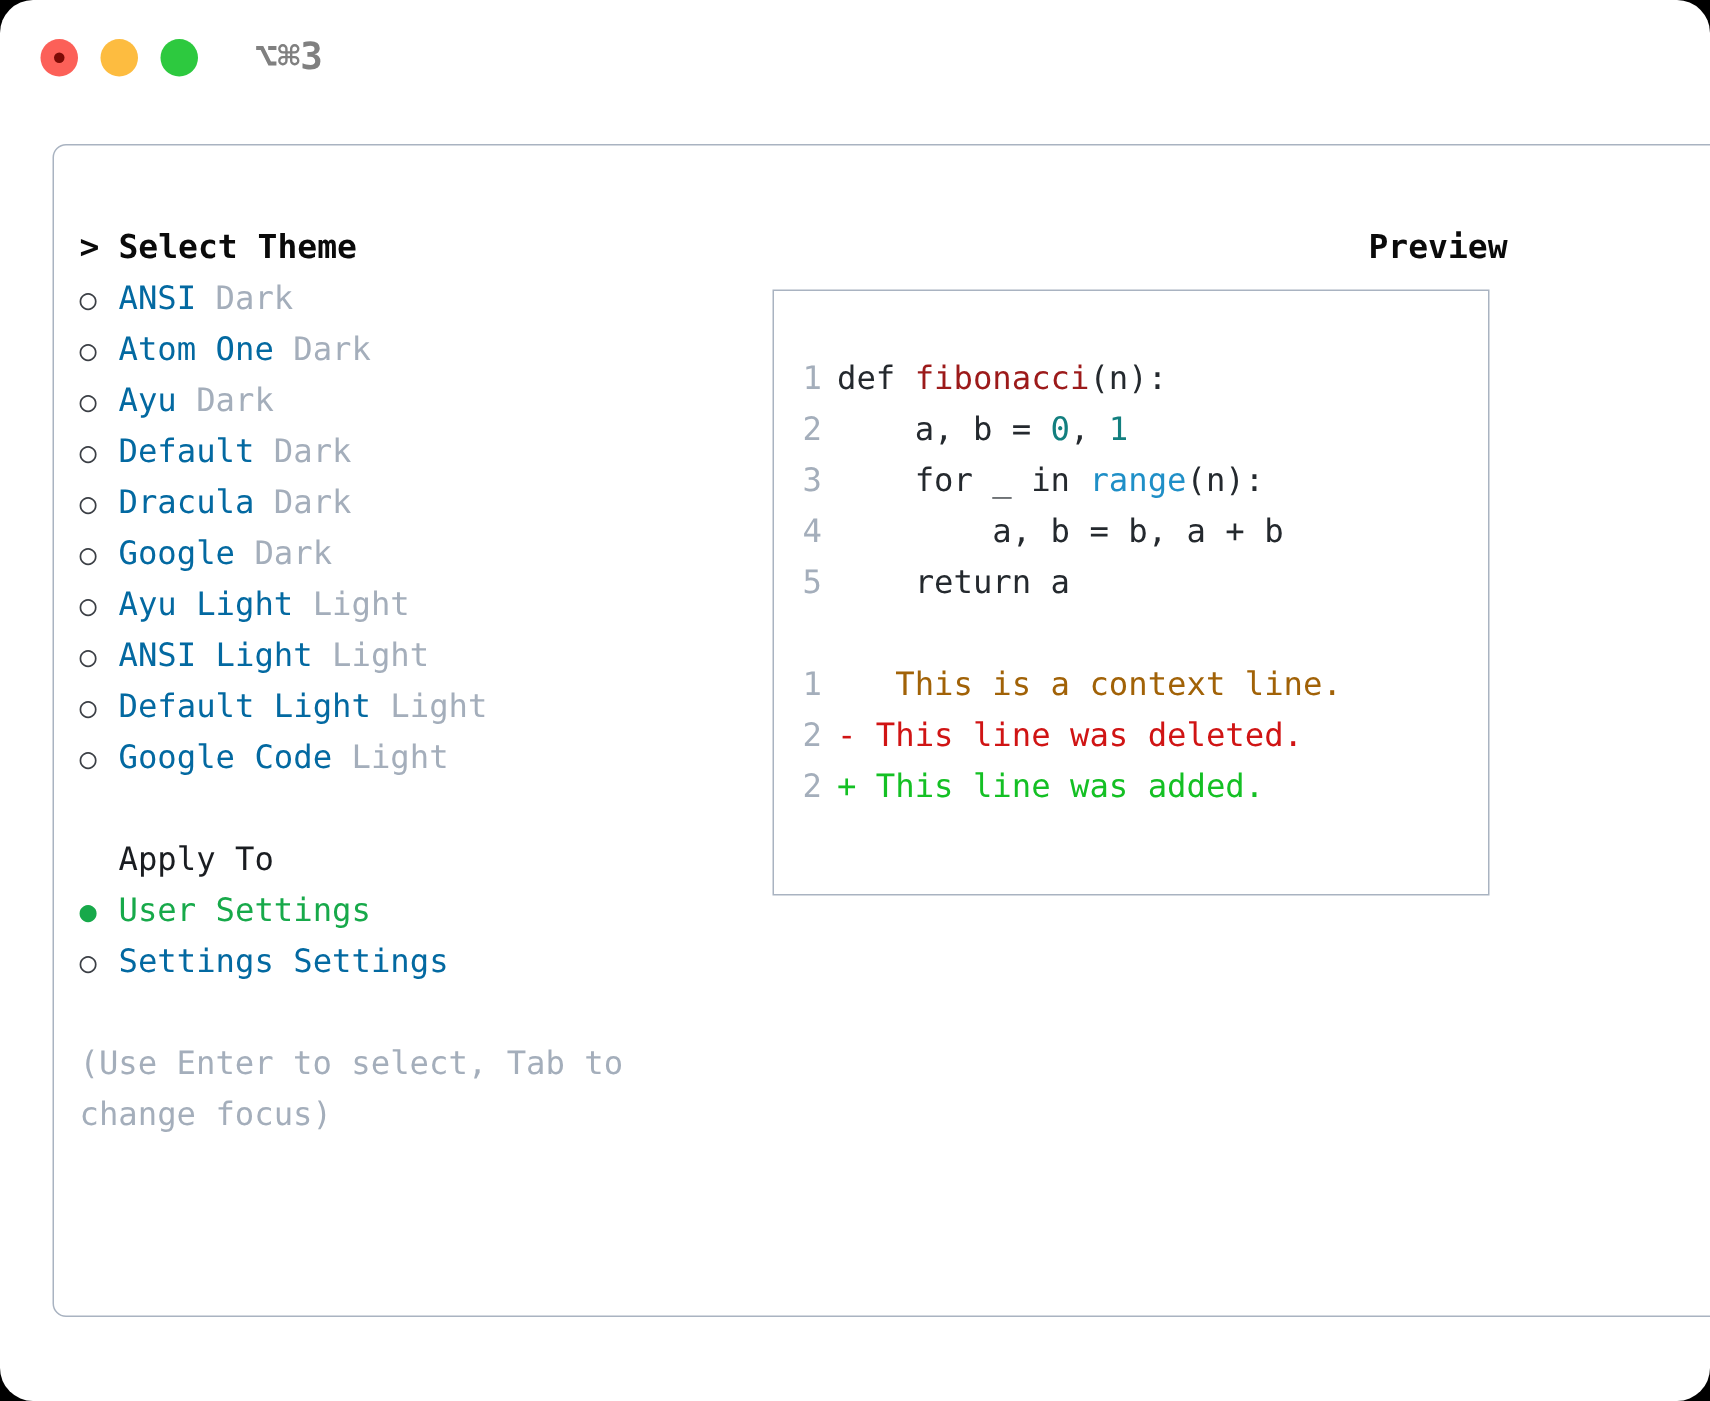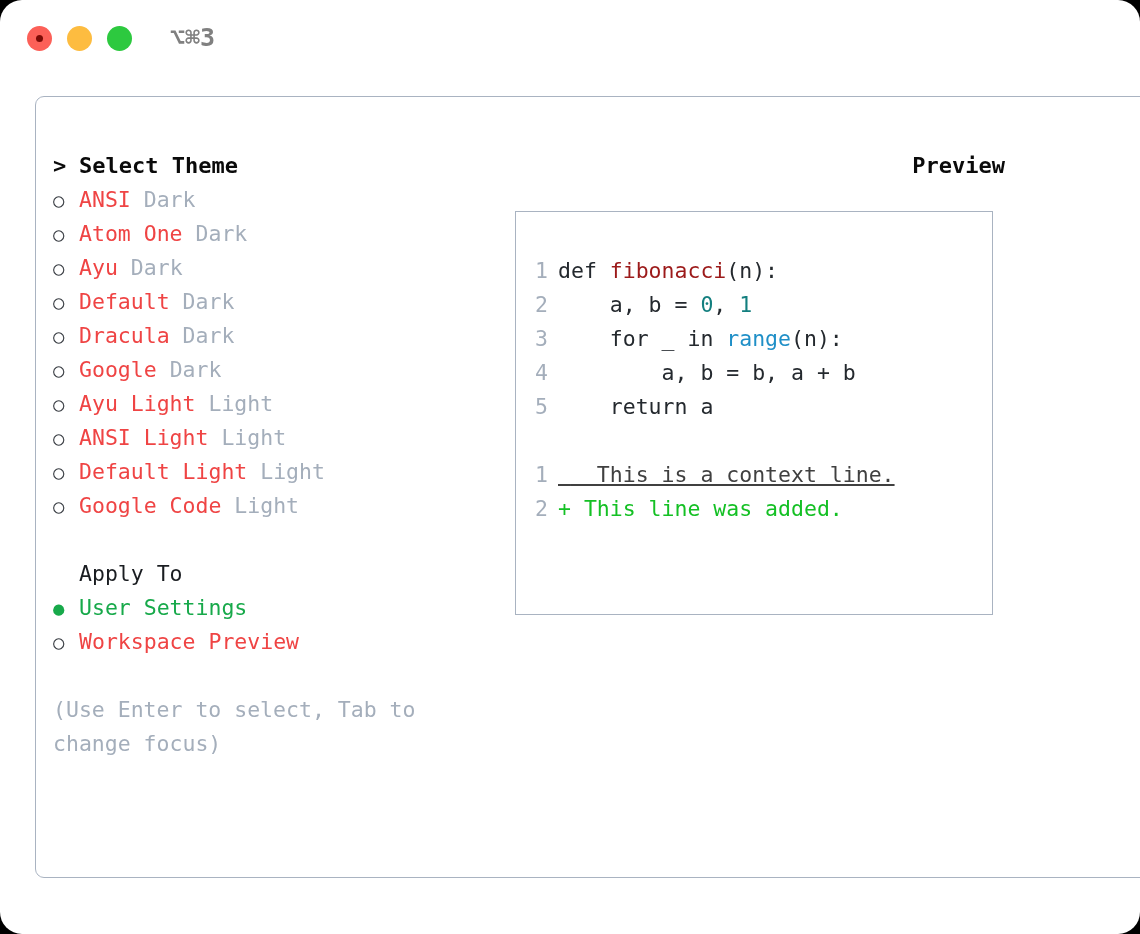--- a/index.html
+++ b/index.html
@@ -97,21 +97,21 @@
 
   .bullet {
     display: inline-block;
     width: 26px;
     font-size: 19px;
     color: #3b3f45;
     vertical-align: baseline;
   }
   .bullet.sel { color: #17a94a; }
 
-  .name { color: #ef4444; }
+  .name { color: #0369a1; }
   .name.sel { color: #17a94a; }
   .variant { color: #a4aebb; }
 
   .section-head {
     height: 34px;
     line-height: 34px;
     font-size: 21.5px;
     color: #1a1d21;
     padding-left: 26px;
   }
@@ -133,21 +133,21 @@
     width: 490px;
   }
   #preview-title {
     font-size: 22px;
     font-weight: bold;
     color: #0a0a0a;
     line-height: 34px;
     text-align: right;
   }
   #code-box {
-    margin-top: 28px;
+    margin-top: 10px;
     width: 478px;
     height: 404px;
     border: 1.6px solid #a9b3c1;
     box-sizing: border-box;
     background: #ffffff;
     position: relative;
   }
   #code-inner {
     position: absolute;
     left: 18px;
@@ -165,21 +165,21 @@
     width: 14px;
     text-align: right;
     color: #a4aebb;
     margin-right: 10px;
   }
   .tok-fn   { color: #9c1a1a; }
   .tok-num  { color: #137f7f; }
   .tok-call { color: #1f8fc7; }
   .tok-plain{ color: #24292e; }
   .diff-gap { height: 34px; }
-  .diff-ctx { color: #404040; text-decoration: underline; }
+  .diff-ctx { color: #a16207; }
   .diff-del { color: #d01414; }
   .diff-add { color: #14c024; }
 </style>
 </head>
 <body>
 
 <div id="window">
 
   <div id="titlebar">
     <div class="dot red">
@@ -210,21 +210,21 @@
           <div class="row"><span class="bullet">○</span><span class="name">Default Light</span> <span class="variant">Light</span></div>
           <div class="row"><span class="bullet">○</span><span class="name">Google Code</span> <span class="variant">Light</span></div>
         </div>
 
       <div class="spacer-sm"></div>
 
       <div class="section-head">Apply To</div>
 
       <div id="apply-list">
           <div class="row"><span class="bullet sel">●</span><span class="name sel">User Settings</span></div>
-          <div class="row"><span class="bullet">○</span><span class="name">Workspace Preview</span></div>
+          <div class="row"><span class="bullet">○</span><span class="name">Settings Settings</span></div>
         </div>
 
       <div class="spacer-sm"></div>
 
       <div id="hint">(Use Enter to select, Tab to change focus)</div>
     </div>
 
     <div id="right-col">
       <div id="preview-title">Preview</div>
       <div id="code-box">
@@ -232,20 +232,21 @@
           <div id="code-lines">
               <div class="cl"><span class="ln">1</span><span class="tok-plain">def </span><span class="tok-fn">fibonacci</span><span class="tok-plain">(n):</span></div>
               <div class="cl"><span class="ln">2</span><span class="tok-plain">    a, b = </span><span class="tok-num">0</span><span class="tok-plain">, </span><span class="tok-num">1</span></div>
               <div class="cl"><span class="ln">3</span><span class="tok-plain">    for _ in </span><span class="tok-call">range</span><span class="tok-plain">(n):</span></div>
               <div class="cl"><span class="ln">4</span><span class="tok-plain">        a, b = b, a + b</span></div>
               <div class="cl"><span class="ln">5</span><span class="tok-plain">    return a</span></div>
             </div>
           <div class="diff-gap"></div>
           <div id="diff-lines">
               <div class="cl"><span class="ln">1</span><span class="diff-ctx"> </span><span class="diff-ctx">  This is a context line.</span></div>
+              <div class="cl"><span class="ln">2</span><span class="diff-del">-</span><span class="diff-del"> This line was deleted.</span></div>
               <div class="cl"><span class="ln">2</span><span class="diff-add">+</span><span class="diff-add"> This line was added.</span></div>
             </div>
         </div>
       </div>
     </div>
 
   </div>
 </div>
 
 </body></html>

